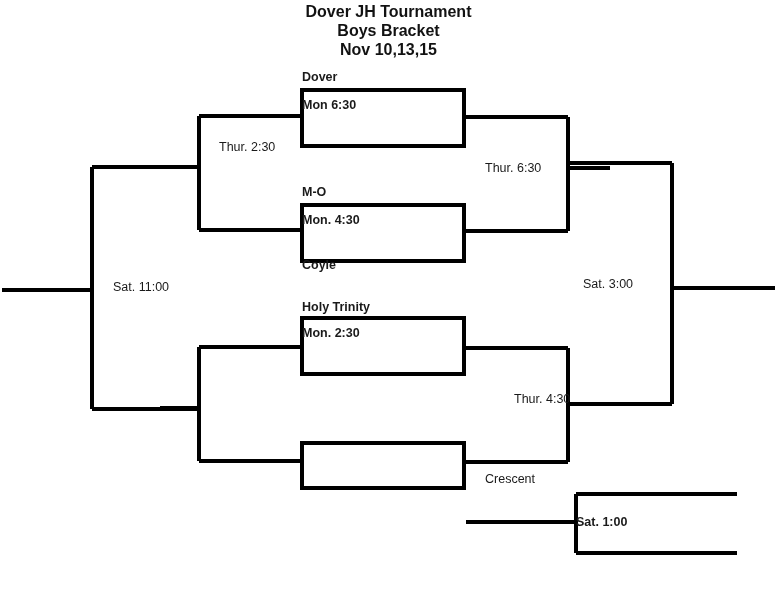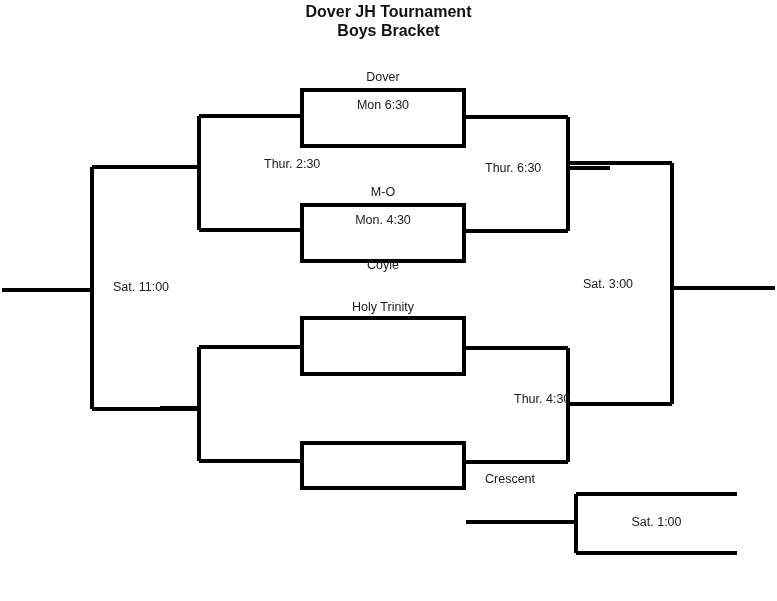--- a/index.html
+++ b/index.html
@@ -24,30 +24,31 @@
   }
   .title-block div{white-space:nowrap;}
   svg{position:absolute;left:0;top:0;}
   .lbl{
     position:absolute;
     font-size:12.5px;
     line-height:14px;
     color:#1a1a1a;
     white-space:nowrap;
   }
-  .lbl.center{text-align:center;}
+  .lbl.center{text-align:left;font-weight:bold;}
 </style>
 </head>
 <body>
 
 <div id="bracket-root">
 
   <div class="title-block" style="top:2px;">
     <div>Dover JH Tournament</div>
     <div>Boys Bracket</div>
+    <div>Nov 10,13,15</div>
   </div>
 
   <svg width="777" height="601" viewBox="0 0 777 601">
     <g stroke="#000000" stroke-width="4" fill="none" shape-rendering="crispEdges">
 
       <rect x="302" y="90" width="162" height="56" stroke-width="4" fill="#ffffff"></rect>
       <rect x="302" y="205" width="162" height="56" stroke-width="4" fill="#ffffff"></rect>
       <rect x="302" y="318" width="162" height="56" stroke-width="4" fill="#ffffff"></rect>
       <rect x="302" y="443" width="162" height="45" stroke-width="4" fill="#ffffff"></rect>
 
@@ -93,26 +94,27 @@
   </svg>
 
   <div class="lbl center" style="left:302px;top:70px;width:162px;">Dover</div>
   <div class="lbl center" style="left:302px;top:98px;width:162px;">Mon 6:30</div>
 
   <div class="lbl center" style="left:302px;top:185px;width:162px;">M-O</div>
   <div class="lbl center" style="left:302px;top:213px;width:162px;">Mon. 4:30</div>
   <div class="lbl center" style="left:302px;top:240px;width:162px;margin-top:18px;">Coyle</div>
 
   <div class="lbl center" style="left:302px;top:300px;width:162px;">Holy Trinity</div>
+  <div class="lbl center" style="left:302px;top:326px;width:162px;">Mon. 2:30</div>
 
   <div class="lbl center" style="left:302px;top:425px;width:162px;"></div>
   <div class="lbl center" style="left:302px;top:450px;width:162px;"></div>
   <div class="lbl center" style="left:302px;top:470px;width:162px;"></div>
 
-  <div class="lbl" style="left:219px;top:157px;margin-left:45px;">Thur. 2:30</div>
+  <div class="lbl" style="left:219px;top:140px;">Thur. 2:30</div>
   <div class="lbl" style="left:219px;top:399px;"></div>
   <div class="lbl" style="left:485px;top:161px;">Thur. 6:30</div>
   <div class="lbl" style="left:506px;top:392px;margin-left:8px;">Thur. 4:30</div>
   <div class="lbl" style="left:485px;top:441px;margin-top:31px;">Crescent</div>
 
   <div class="lbl" style="left:113px;top:280px;">Sat. 11:00</div>
   <div class="lbl" style="left:583px;top:277px;">Sat. 3:00</div>
 
   <div class="lbl center" style="left:576px;top:515px;width:161px;">Sat. 1:00</div>
 

